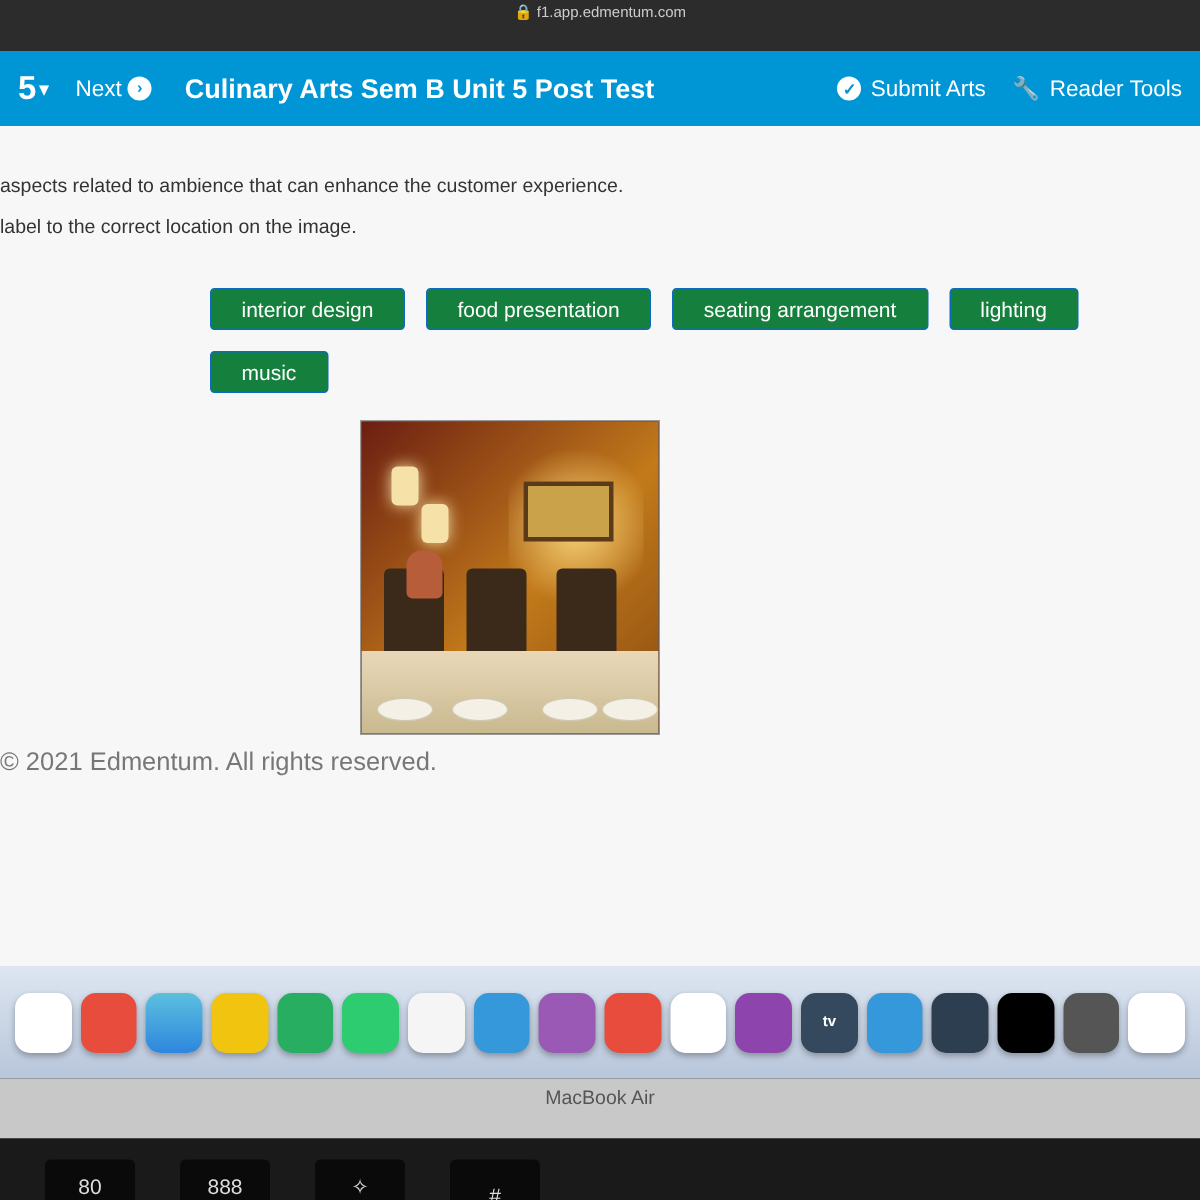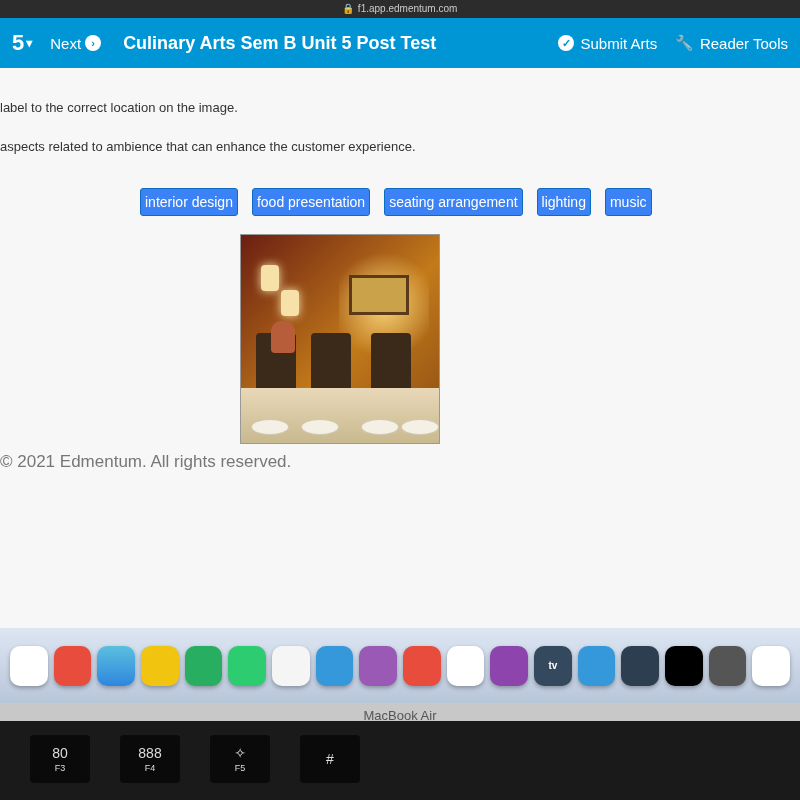--- a/index.html
+++ b/index.html
@@ -1,19 +1,19 @@
 <!DOCTYPE html>
 <html><head>
 <meta charset="utf-8">
 <style>
   * { box-sizing: border-box; margin: 0; padding: 0; font-family: Arial, Helvetica, sans-serif; }
   body { background:#e8e8e8; width:800px; height:800px; overflow:hidden; }
 
   .screen { background:#111; padding:0; height:100%; }
-  .browser-top { background:#2c2c2c; height:18px; color:#ccc; font-size:10px; text-align:center; line-height:18px; }
+  .browser-top { background:#2c2c2c; height:34px; color:#ccc; font-size:10px; text-align:center; line-height:18px; }
 
   .app-header {
     background:#0096d6;
     color:#fff;
     display:flex;
     align-items:center;
     height:50px;
     padding:0 12px;
     gap:18px;
   }
@@ -31,25 +31,25 @@
     background:#f7f7f7;
     padding:30px 0 0 0;
     height:560px;
     position:relative;
   }
   .instr { font-size:13px; color:#333; padding:2px 0 10px 0; }
   .instr1 { margin-bottom:12px; }
 
   .tags { margin:24px 0 0 140px; display:flex; flex-wrap:wrap; gap:14px; max-width:620px;}
   .tag {
-    background:#3b82f6;
+    background:#15803d;
     color:#fff;
     border:1px solid #0d6cbf;
     border-radius:3px;
-    padding:5px 4px;
+    padding:5px 20px;
     font-size:14px;
     cursor:grab;
   }
 
   .img-wrap { margin:18px 0 0 240px; width:200px; height:210px; background:#3a1c0d; position:relative; overflow:hidden; border:1px solid #999;}
   
   .img-wrap .wall { position:absolute; inset:0; background:linear-gradient(135deg,#6b1e12 0%, #c27a1a 55%, #8a4a12 100%); }
   .img-wrap .glow { position:absolute; top:10px; right:10px; width:90px; height:120px; background:radial-gradient(circle,#f6d27a 0%, rgba(246,210,122,0) 70%); }
   .img-wrap .table { position:absolute; bottom:0; left:0; right:0; height:55px; background:linear-gradient(#e8d8b8,#c9b98f); }
   .img-wrap .plate { position:absolute; bottom:8px; width:38px; height:16px; background:#f5f0e6; border-radius:50%; border:1px solid #d0c8b0;}
@@ -75,21 +75,21 @@
   .dock-strip { height:75px; background:linear-gradient(#dde6f2,#b8c6da); display:flex; align-items:center; padding:0 10px; gap:6px; overflow:hidden;}
   .dock-strip .di { width:40px; height:40px; border-radius:10px; box-shadow:0 2px 4px rgba(0,0,0,.3);}
   .di1{background:#fff;} .di2{background:#e74c3c;} .di3{background:linear-gradient(#5bc0de,#2e86de);}
   .di4{background:#f1c40f;} .di5{background:#27ae60;} .di6{background:#2ecc71;}
   .di7{background:#f5f5f5;} .di8{background:#3498db;} .di9{background:#9b59b6;}
   .di10{background:#e74c3c;} .di11{background:#fff;} .di12{background:#8e44ad;}
   .di13{background:#34495e; color:#fff; font-size:10px; display:flex; align-items:center; justify-content:center; font-weight:bold;}
   .di14{background:#3498db;} .di15{background:#2c3e50;} .di16{background:#000;}
   .di17{background:#555;} .di18{background:#fff;}
 
-  .mba { background:#c8c8c8; text-align:center; font-size:13px; color:#555; height:18px; line-height:26px;}
+  .mba { background:#c8c8c8; text-align:center; font-size:13px; color:#555; height:40px; line-height:26px;}
 
   .kbd { background:#1a1a1a; height:86px; display:flex; gap:30px; padding:14px 30px;}
   .key { background:#0a0a0a; color:#ddd; border-radius:4px; width:60px; height:48px; display:flex; flex-direction:column; align-items:center; justify-content:center; font-size:9px; gap:2px;}
   .key .sym { font-size:14px; }
 </style>
 </head>
 <body>
 
 <div class="screen">
 
@@ -112,22 +112,22 @@
       <span class="check">✓</span>
       <span>Submit Arts</span>
     </div>
     <div class="tools">
       <span class="wrench">🔧</span>
       <span>Reader Tools</span>
     </div>
   </div>
 
   <div class="content">
+    <div class="instr">aspects related to ambience that can enhance the customer experience.</div>
     <div class="instr instr1">label to the correct location on the image.</div>
-    <div class="instr">aspects related to ambience that can enhance the customer experience.</div>
 
     <div class="tags">
       <div class="tag">interior design</div>
       <div class="tag">food presentation</div>
       <div class="tag">seating arrangement</div>
       <div class="tag">lighting</div>
       <div class="tag">music</div>
     </div>
 
     <div class="img-wrap" aria-label="restaurant-interior">

